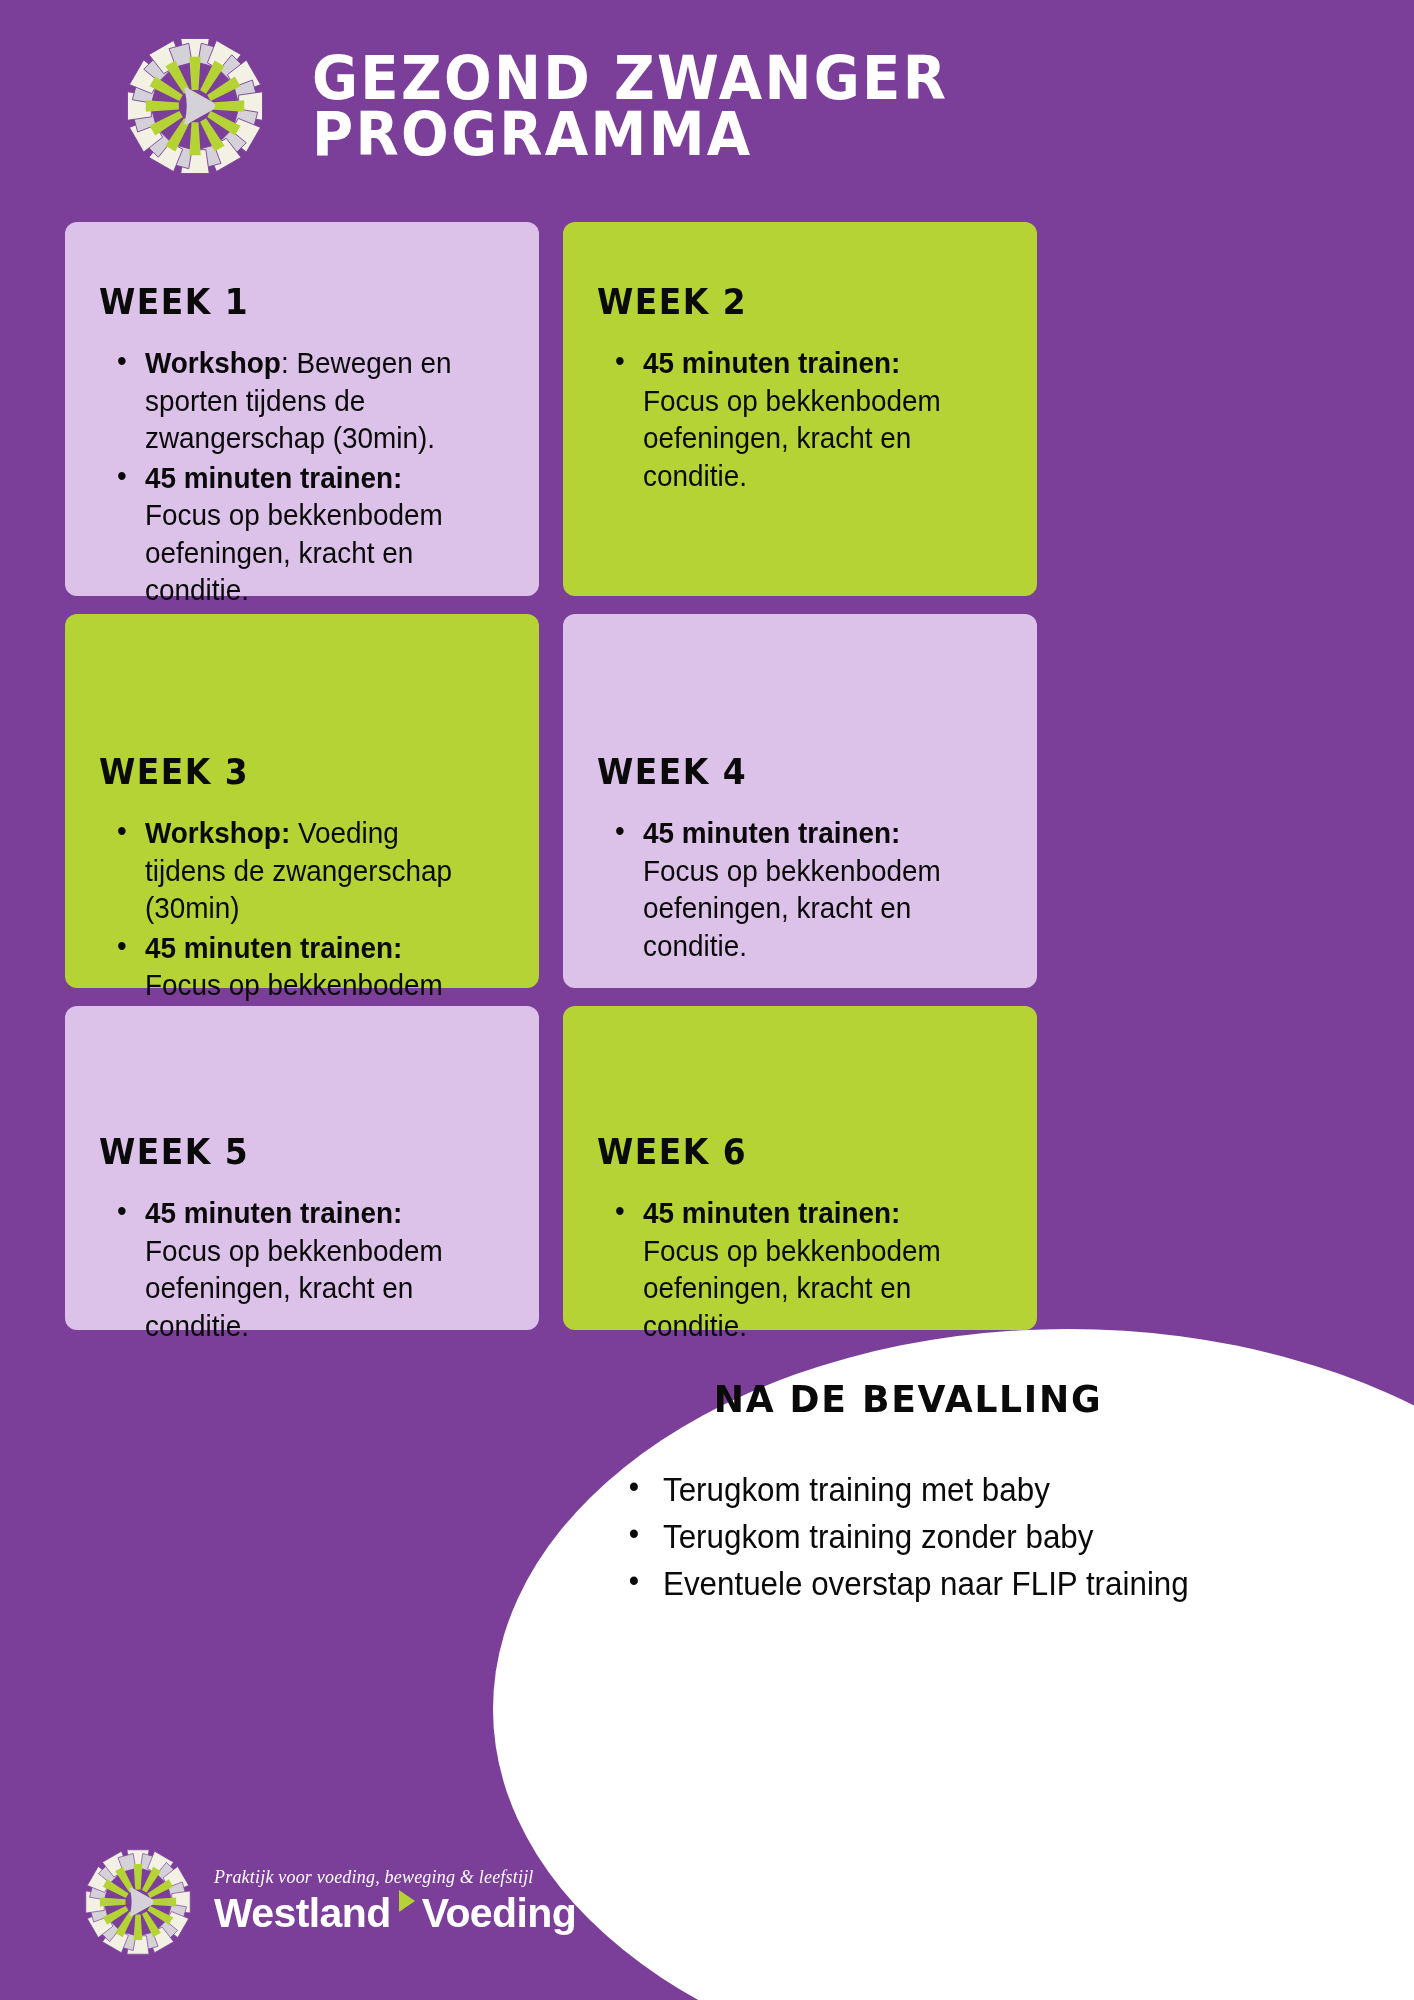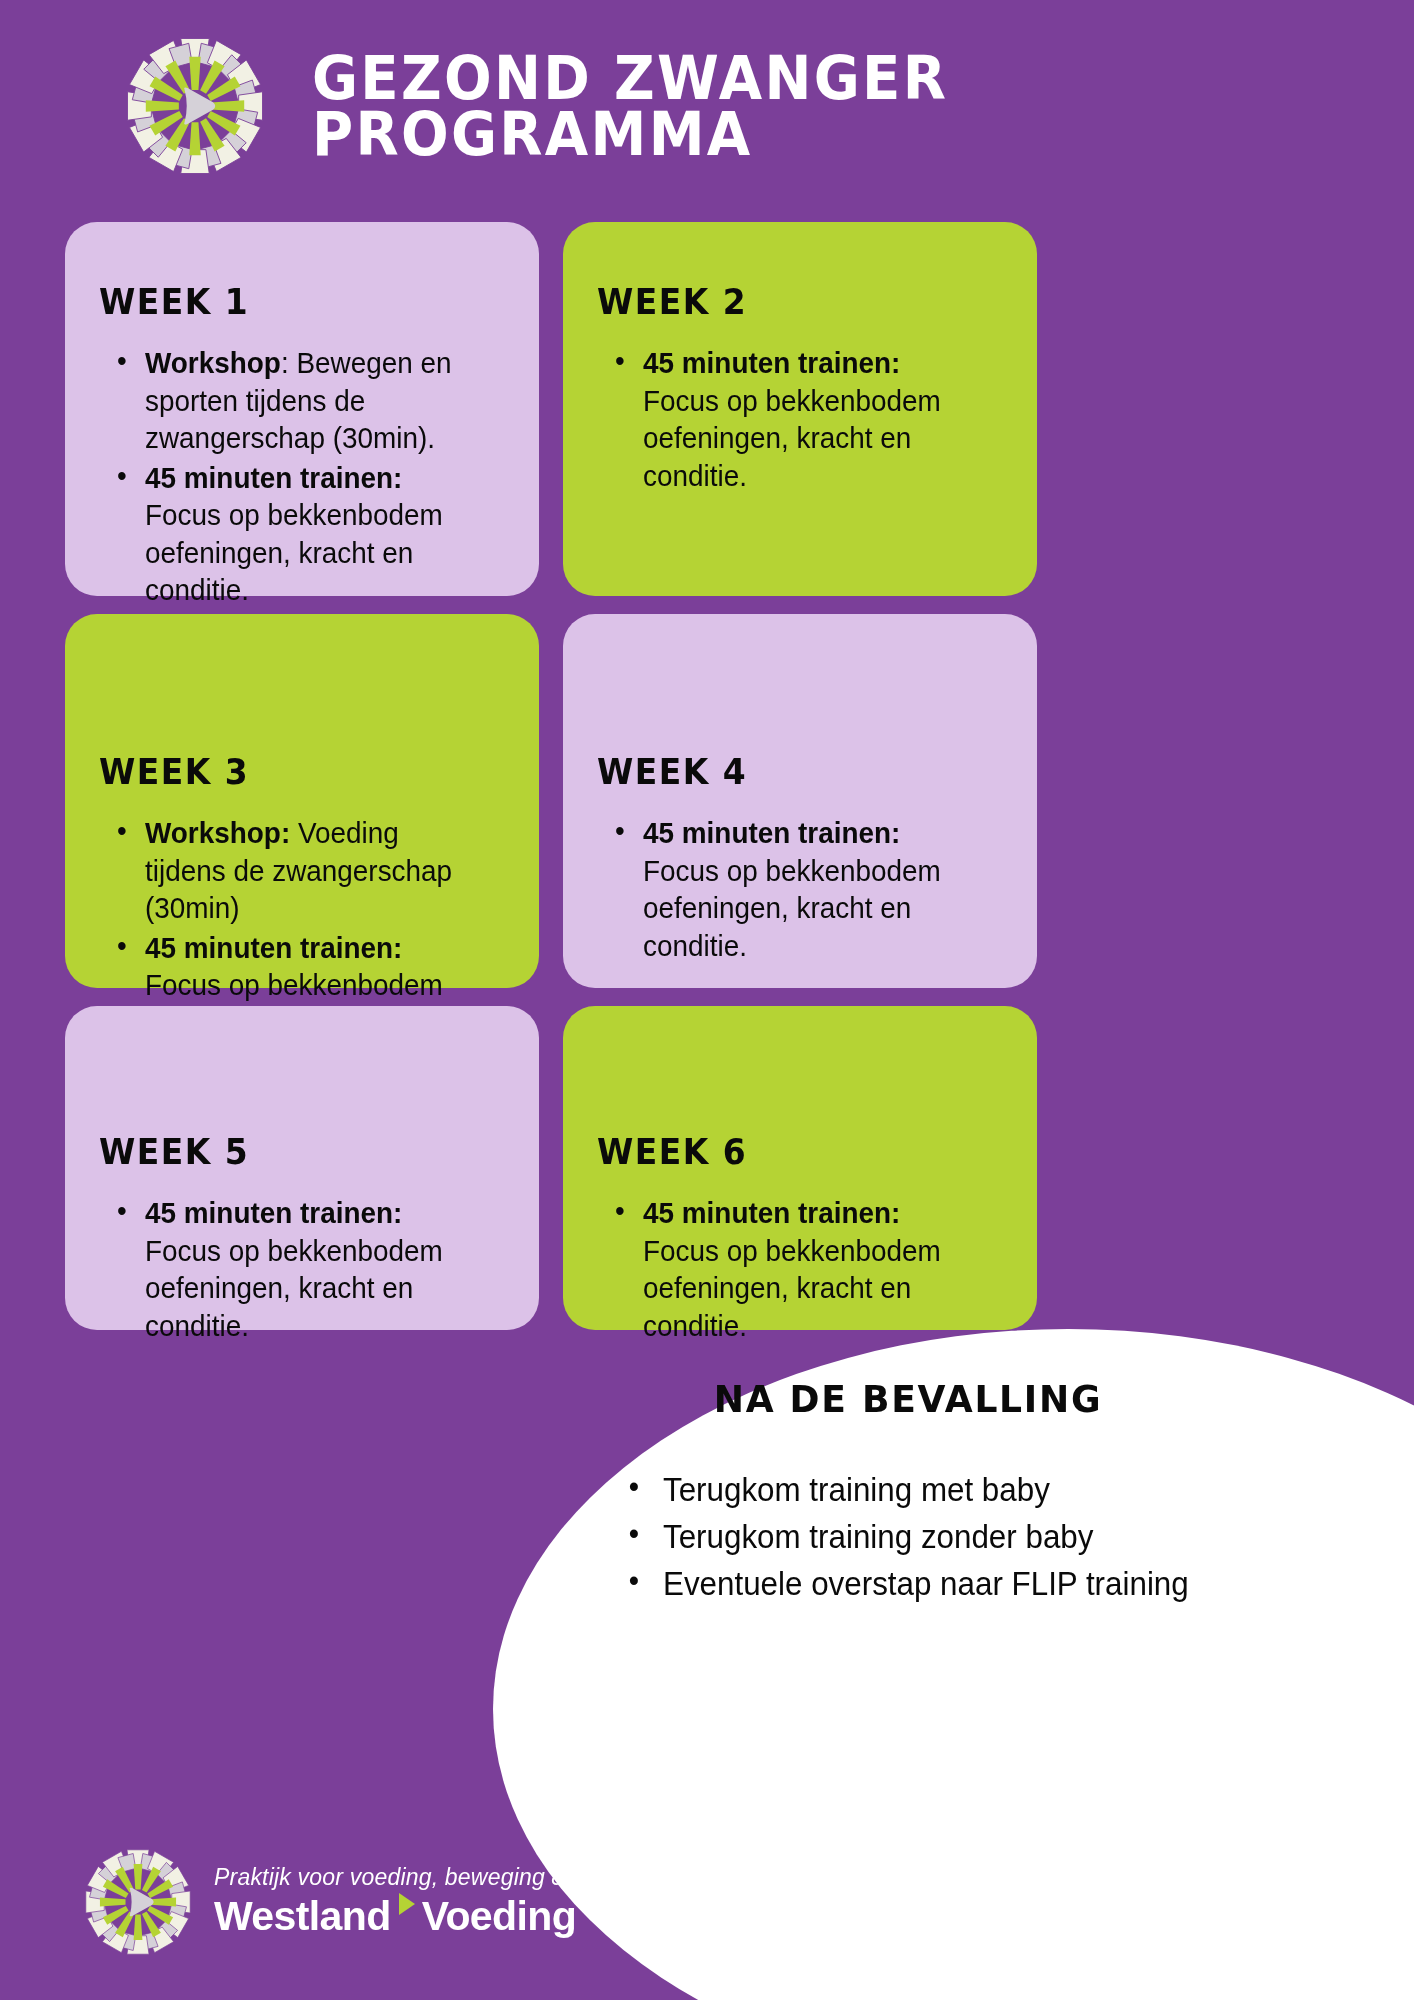--- a/index.html
+++ b/index.html
@@ -14,21 +14,21 @@
   
   .header{position:absolute;left:0;top:0;width:1414px;height:212px;display:flex;align-items:center;}
   .header-logo{width:150px;height:170px;margin-left:120px;flex:0 0 auto;position:relative;}
   .header-title{margin-left:42px;color:#fff;font-weight:bold;font-size:61px;line-height:0.92;
     letter-spacing:2.5px;font-family:"DejaVu Sans","Liberation Sans",sans-serif;
     transform:scaleX(0.92);transform-origin:left center;white-space:pre-line;}
 
   
   .grid{position:absolute;left:65px;top:222px;width:1284px;}
   .row{display:flex;gap:24px;margin-bottom:18px;}
-  .card{width:474px;border-radius:32px;padding:60px 34px 30px 34px;box-sizing:border-box;position:relative;}
+  .card{width:474px;border-radius:12px;padding:60px 34px 30px 34px;box-sizing:border-box;position:relative;}
   .card.lav{background:#DCC2E8;}
   .card.grn{background:#B5D334;}
   .r1 .card{height:374px;}
   .r2 .card{height:374px;}
   .r3 .card{height:324px;}
   .card-title{font-weight:bold;font-size:35px;letter-spacing:1.6px;color:#0a0a0a;
     font-family:"DejaVu Sans","Liberation Sans",sans-serif;transform:scaleX(0.94);
     transform-origin:left center;margin-bottom:22px;}
   .r2 .card-title{margin-top:78px;}
   .r3 .card-title{margin-top:66px;}
@@ -47,22 +47,22 @@
     font-family:"DejaVu Sans","Liberation Sans",sans-serif;transform:scaleX(0.95);}
   ul.oval-list{position:absolute;left:120px;top:126px;margin:12px;padding:0;list-style:none;width:780px;}
   ul.oval-list li{position:relative;font-size:33px;line-height:1.42;color:#0a0a0a;
     padding-left:40px;transform:scaleX(0.95);transform-origin:left center;}
   ul.oval-list li::before{content:"\2022";position:absolute;left:4px;top:-2px;font-size:31px;}
 
   
   .footer{position:absolute;left:80px;bottom:40px;display:flex;align-items:center;}
   .footer-logo{width:116px;height:116px;flex:0 0 auto;position:relative;}
   .footer-txt{margin-left:18px;color:#fff;}
-  .footer-tag{font-size:23px;font-style:italic;letter-spacing:0.2px;
-    font-family:Liberation Sans, sans-serif;font-weight:300;margin-bottom:2px;}
+  .footer-tag{font-size:18px;font-style:italic;letter-spacing:0.2px;
+    font-family:Liberation Serif, serif;font-weight:300;margin-bottom:2px;}
   .footer-brand{font-size:41px;font-weight:bold;letter-spacing:-0.6px;display:flex;align-items:flex-start;}
   .brand-tri{display:inline-block;width:0;height:0;margin:0 7px 0 8px;
     border-left:16px solid #B5D334;border-top:11px solid transparent;border-bottom:11px solid transparent;}
 </style>
 </head>
 <body>
 
 <div class="poster">
 
   <div class="header">

